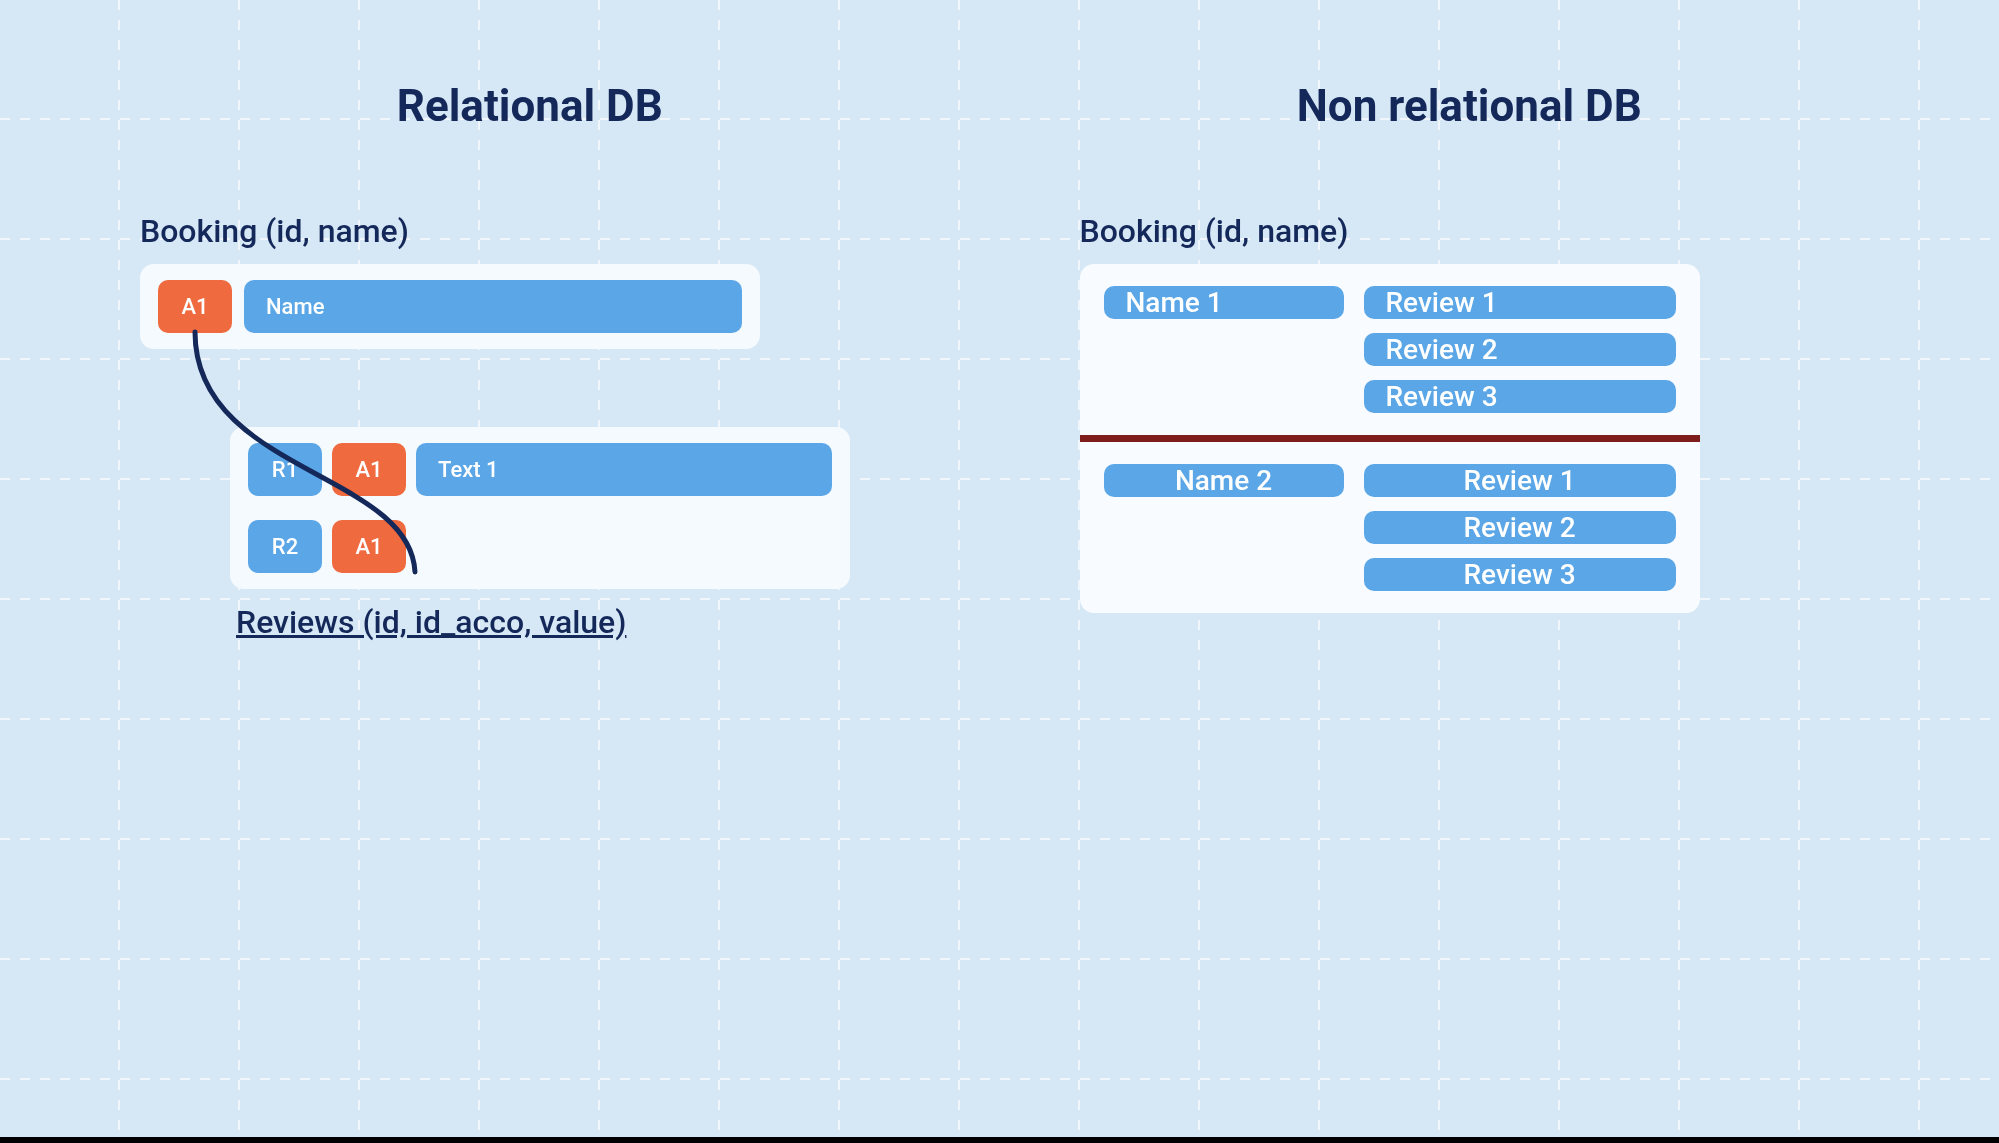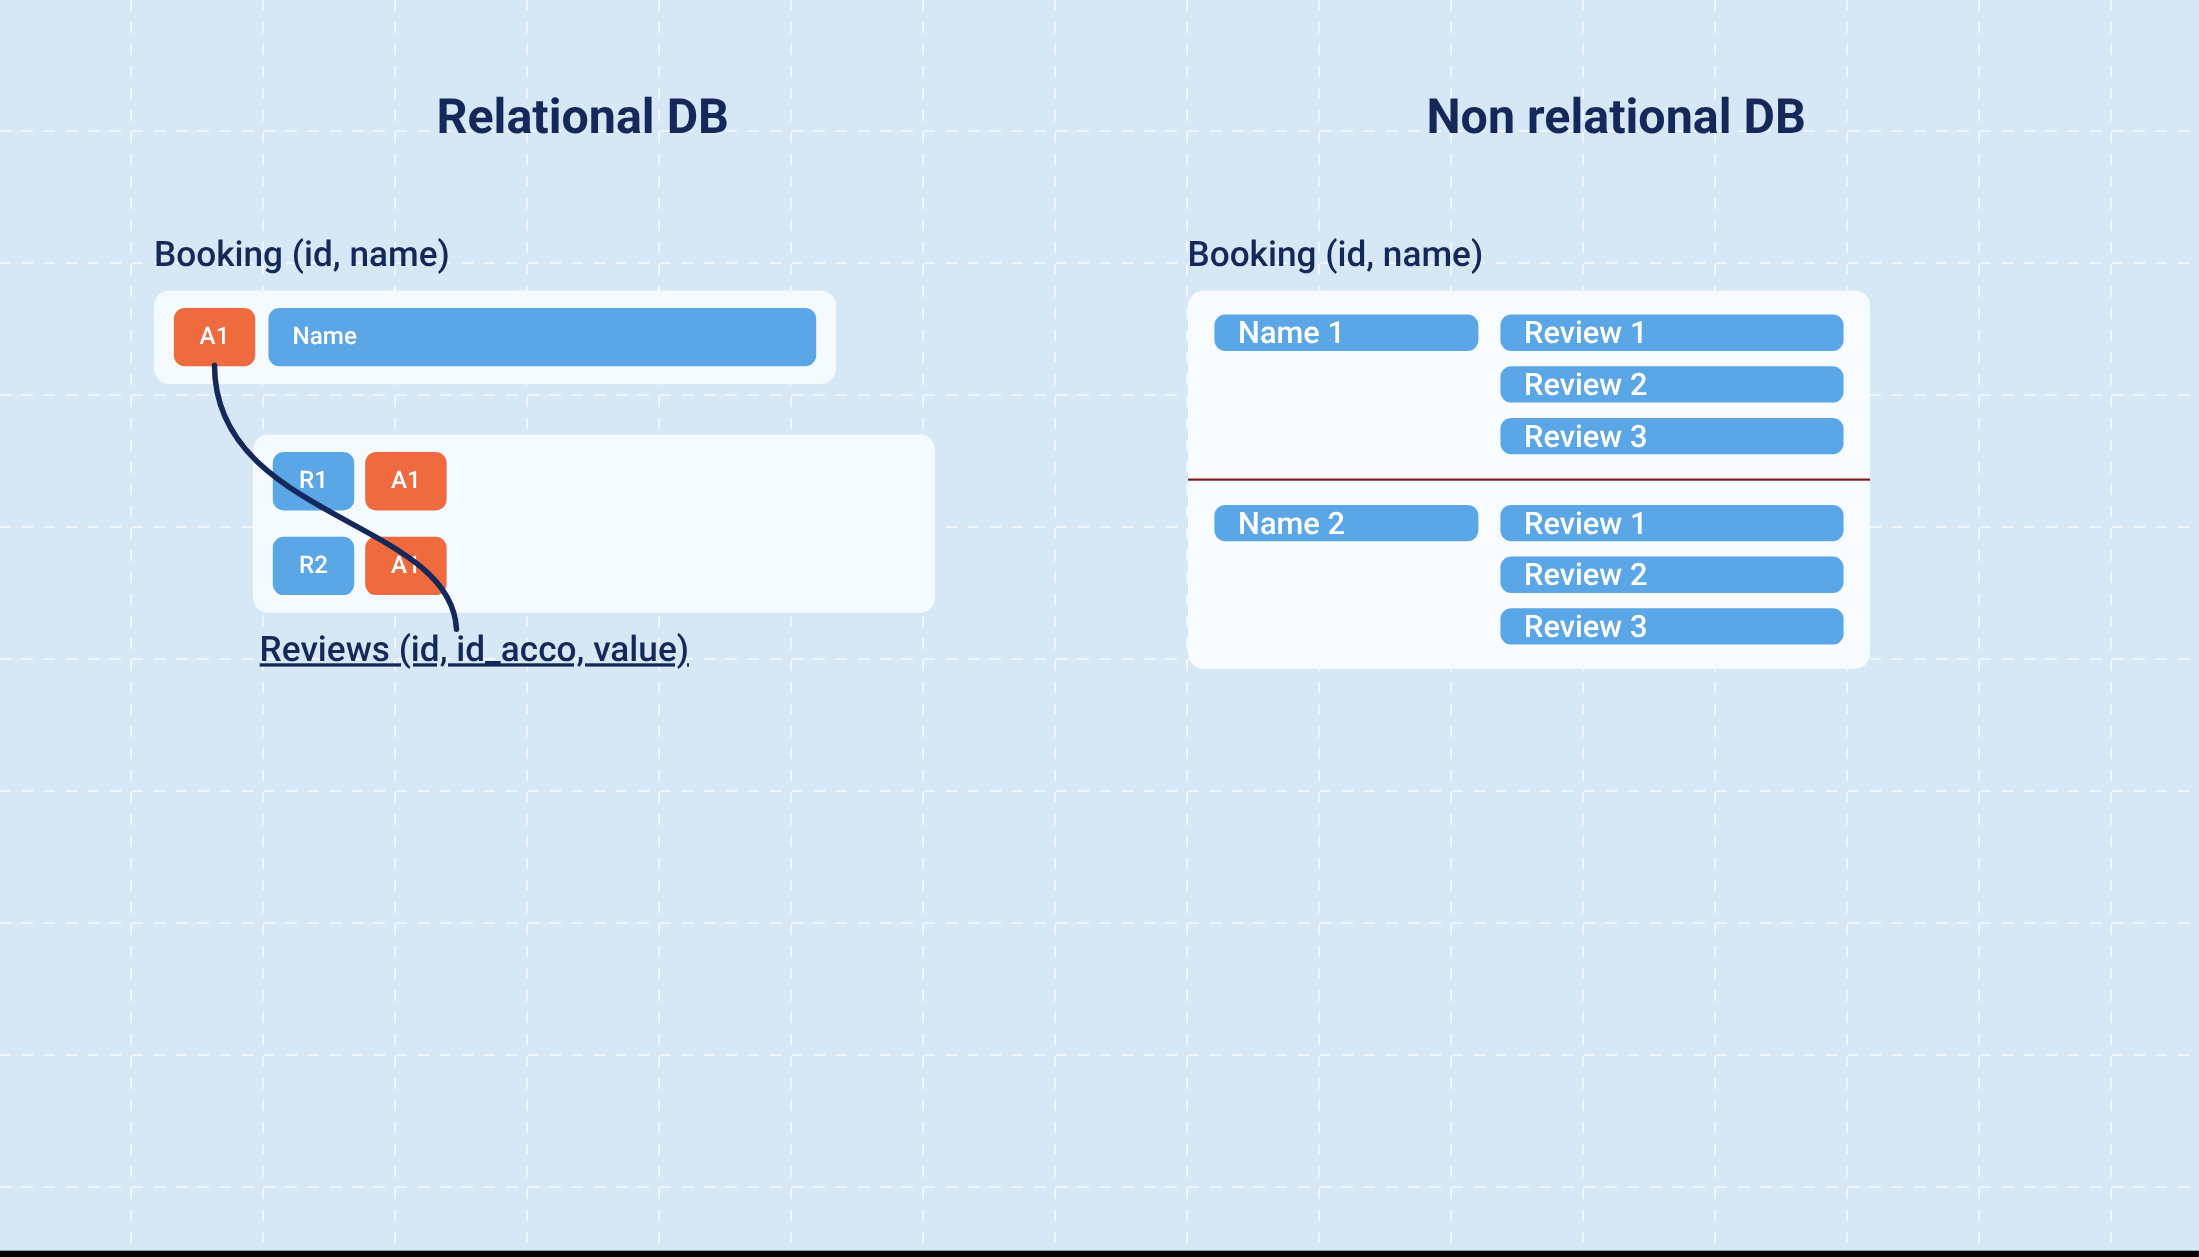--- a/index.html
+++ b/index.html
@@ -73,21 +73,21 @@
     font-weight: 500;
     padding: 14px 22px;
     display: flex;
     align-items: center;
   }
   .pill.orange { background: #ef6a3e; }
   .pill.small { min-width: 74px; justify-content: center; padding: 14px 18px; }
   .pill.grow { flex: 1; }
   .rel-block.row2 { margin-top: 0; }
   .reviews-container {
-    margin-top: 46px;
+    margin-top: 78px;
     margin-left: 90px;
   }
   .rev-row {
     display: flex;
     gap: 10px;
   }
   .rev-row + .rev-row { margin-top: 12px; }
   
   .connector {
     position: absolute;
@@ -102,21 +102,21 @@
     background: #f8fbff;
     border-radius: 14px;
     overflow: hidden;
     width: 620px;
   }
   .doc {
     padding: 22px 24px;
     display: flex;
     gap: 20px;
   }
-  .doc + .doc { border-top: 2px solid #7f1d1d; }
+  .doc + .doc { border-top: 7px solid #7f1d1d; text-align: center; }
   .doc-left { width: 240px; }
   .doc-right { flex: 1; display:flex; flex-direction: column; gap: 14px; }
   .chip {
     background: #5aa6e6;
     color: #fff;
     border-radius: 10px;
     font-size: 28px;
     font-weight: 500;
     padding: 0 22px;
   }
@@ -147,20 +147,21 @@
 
       <svg class="connector">
         <path d="M 55 120 C 55 260, 270 260, 275 360" stroke="#14285a" stroke-width="5" fill="none" stroke-linecap="round"></path>
       </svg>
 
       <div class="reviews-container">
         <div class="rel-block row2" style="flex-direction:column; gap:12px; width:620px;">
           <div class="rev-row">
             <div class="pill small">R1</div>
             <div class="pill orange small">A1</div>
+            <div class="pill grow">Text 1</div>
           </div>
           <div class="rev-row">
             <div class="pill small">R2</div>
             <div class="pill orange small">A1</div>
           </div>
         </div>
         <div class="sublabel below">Reviews (id, id_acco, value)</div>
       </div>
     </div>
   </div>

